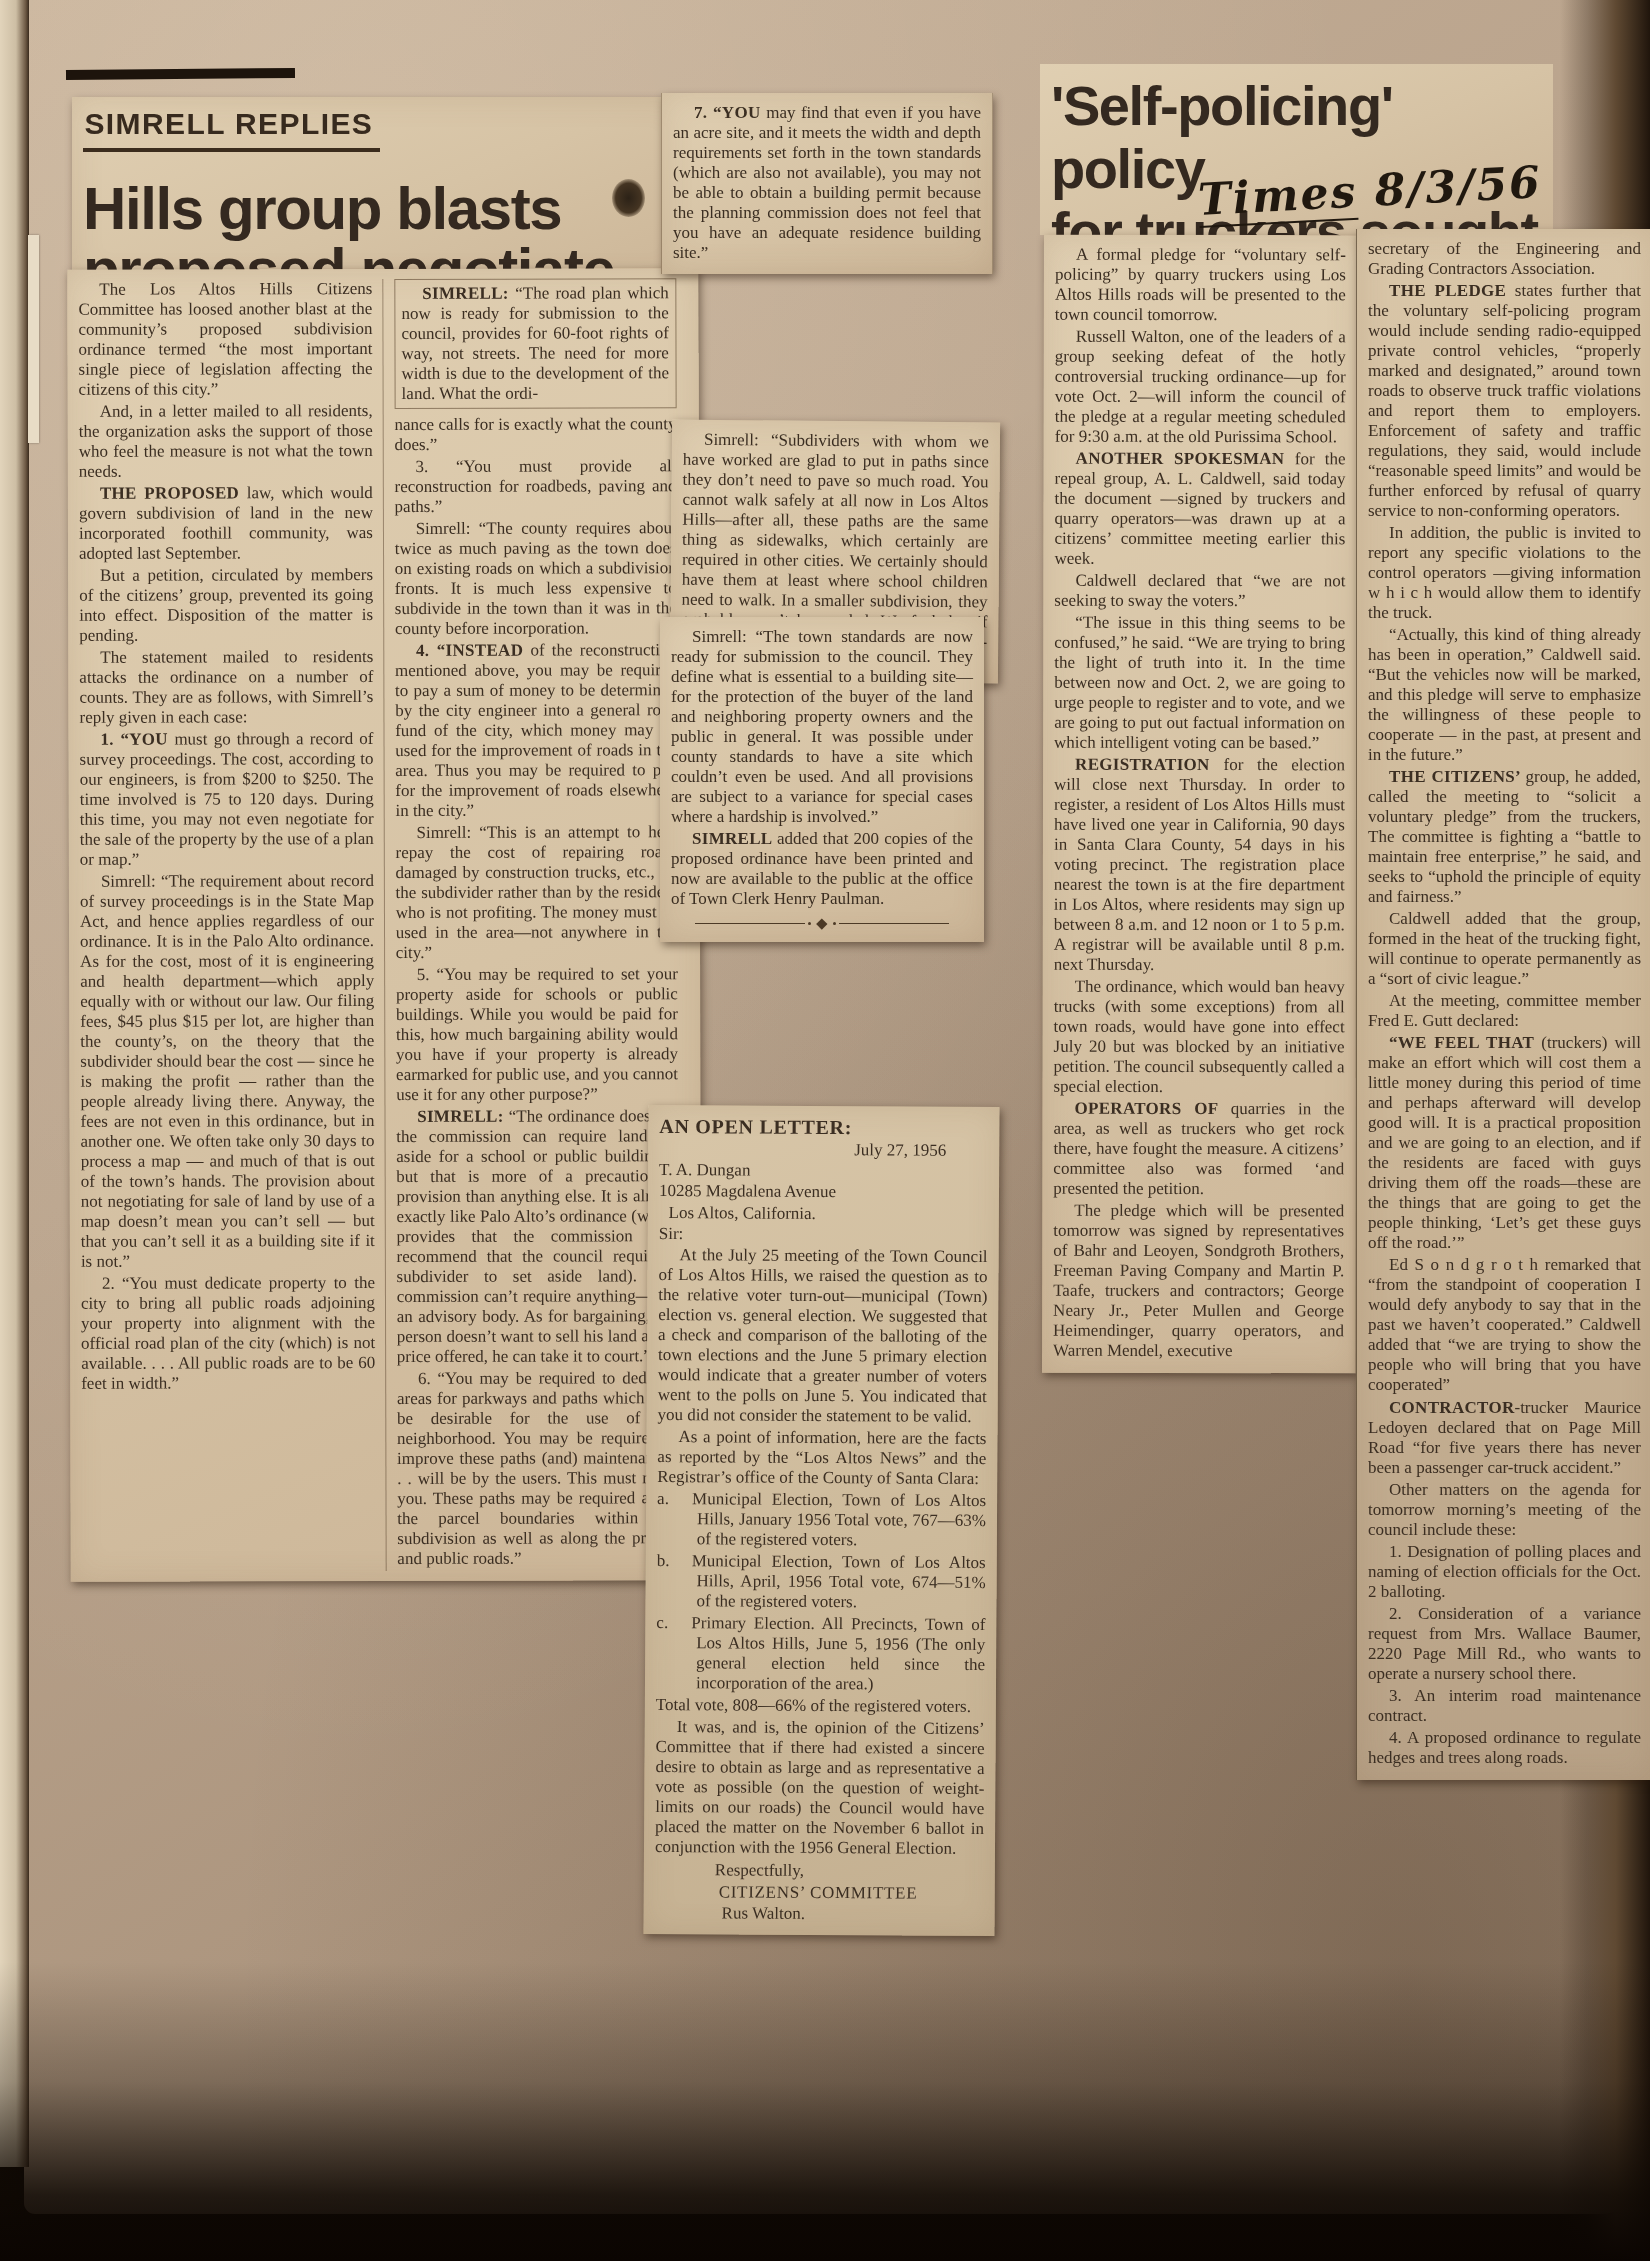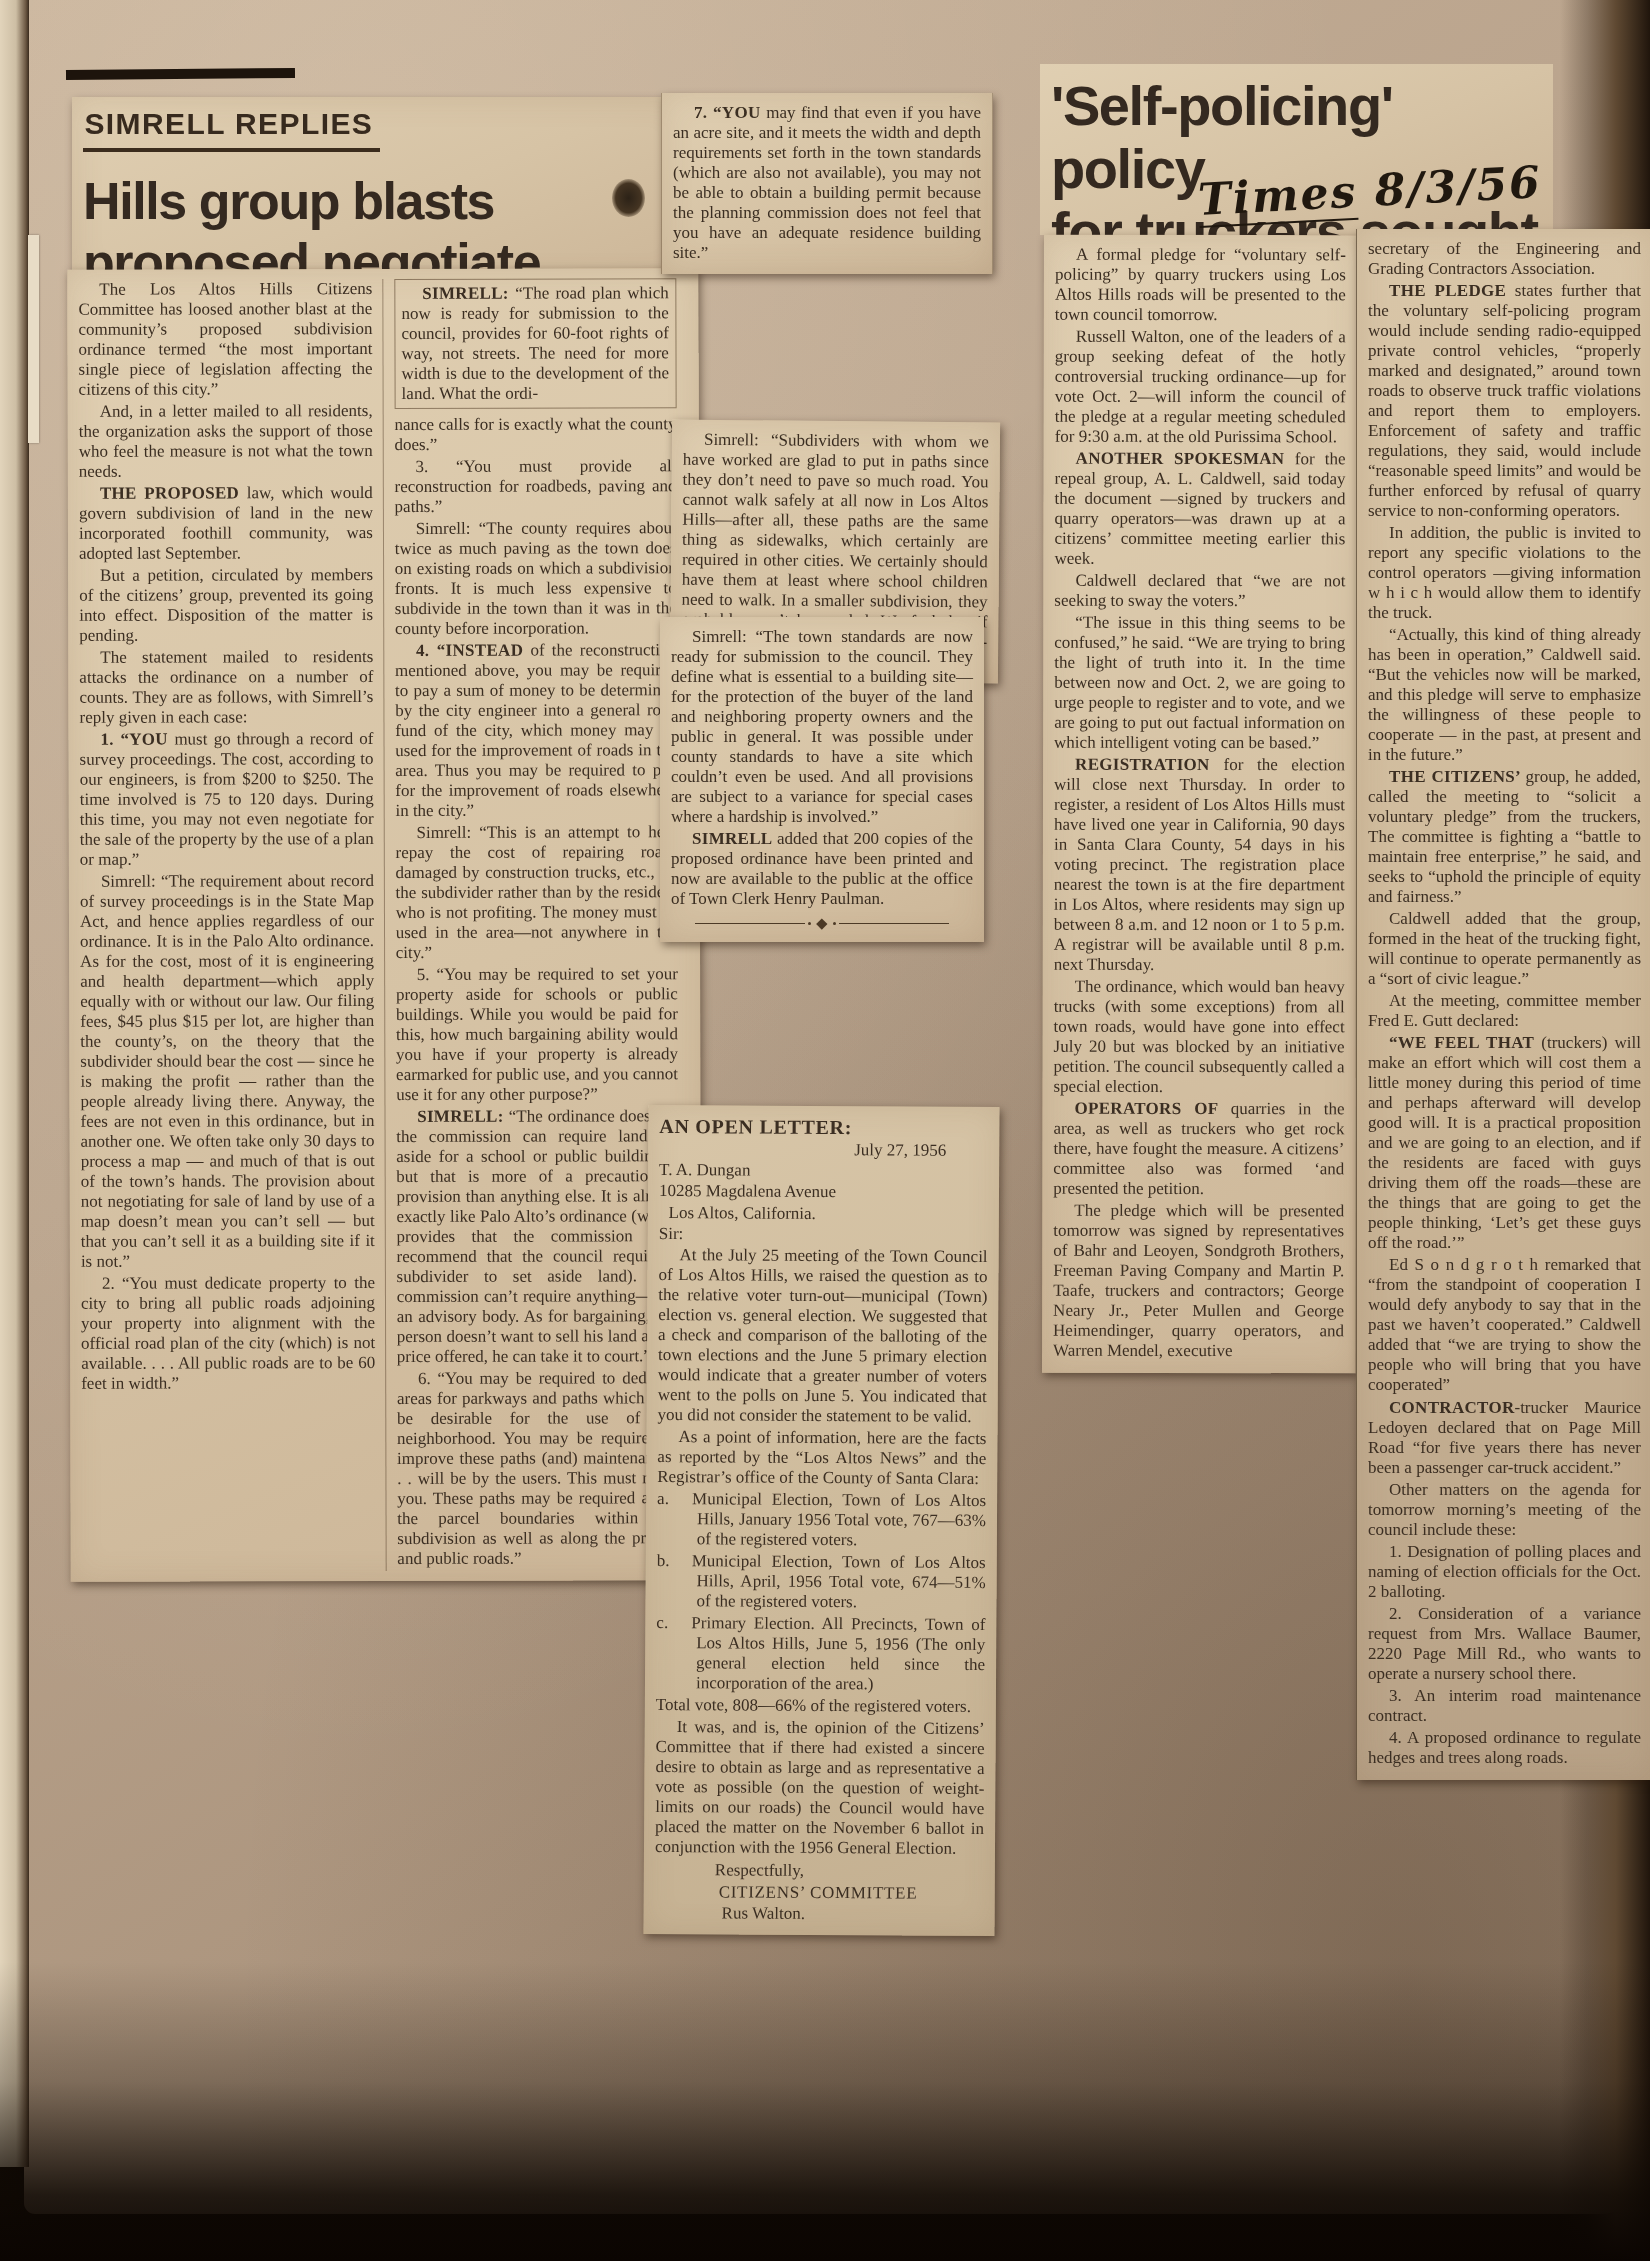--- a/index.html
+++ b/index.html
@@ -55,21 +55,21 @@
 
   .kicker{
     display:inline-block;font-family:"Liberation Sans","DejaVu Sans",sans-serif;
     font-weight:700;font-size:30px;letter-spacing:1.4px;color:#372a1e;
     border-bottom:4.2px solid #3b2c1d;padding:0 7px 7px 1.4px;
   }
   .headline{
     font-family:"Liberation Sans","DejaVu Sans",sans-serif;font-weight:700;
     color:#342920;letter-spacing:-1.4px;
   }
-  .headline-left{font-size:52px;line-height:61px;margin-top:19px}
+  .headline-left{font-size:60px;line-height:61px;margin-top:26px}
   .headline-right{font-size:56px;line-height:63px}
   .smudge{
     position:absolute;right:44px;top:82px;width:33px;height:38px;border-radius:50%;
     background:radial-gradient(ellipse at 50% 50%,#2c2217 0%,#443422 55%,rgba(68,52,34,0) 78%);
   }
   .handwrite{
     position:absolute;left:158px;top:101px;z-index:5;
     font-family:"DejaVu Serif",serif;font-style:italic;font-weight:700;
     font-size:44px;color:#20180f;transform:rotate(-3deg);letter-spacing:2.1px;white-space:nowrap;
   }

